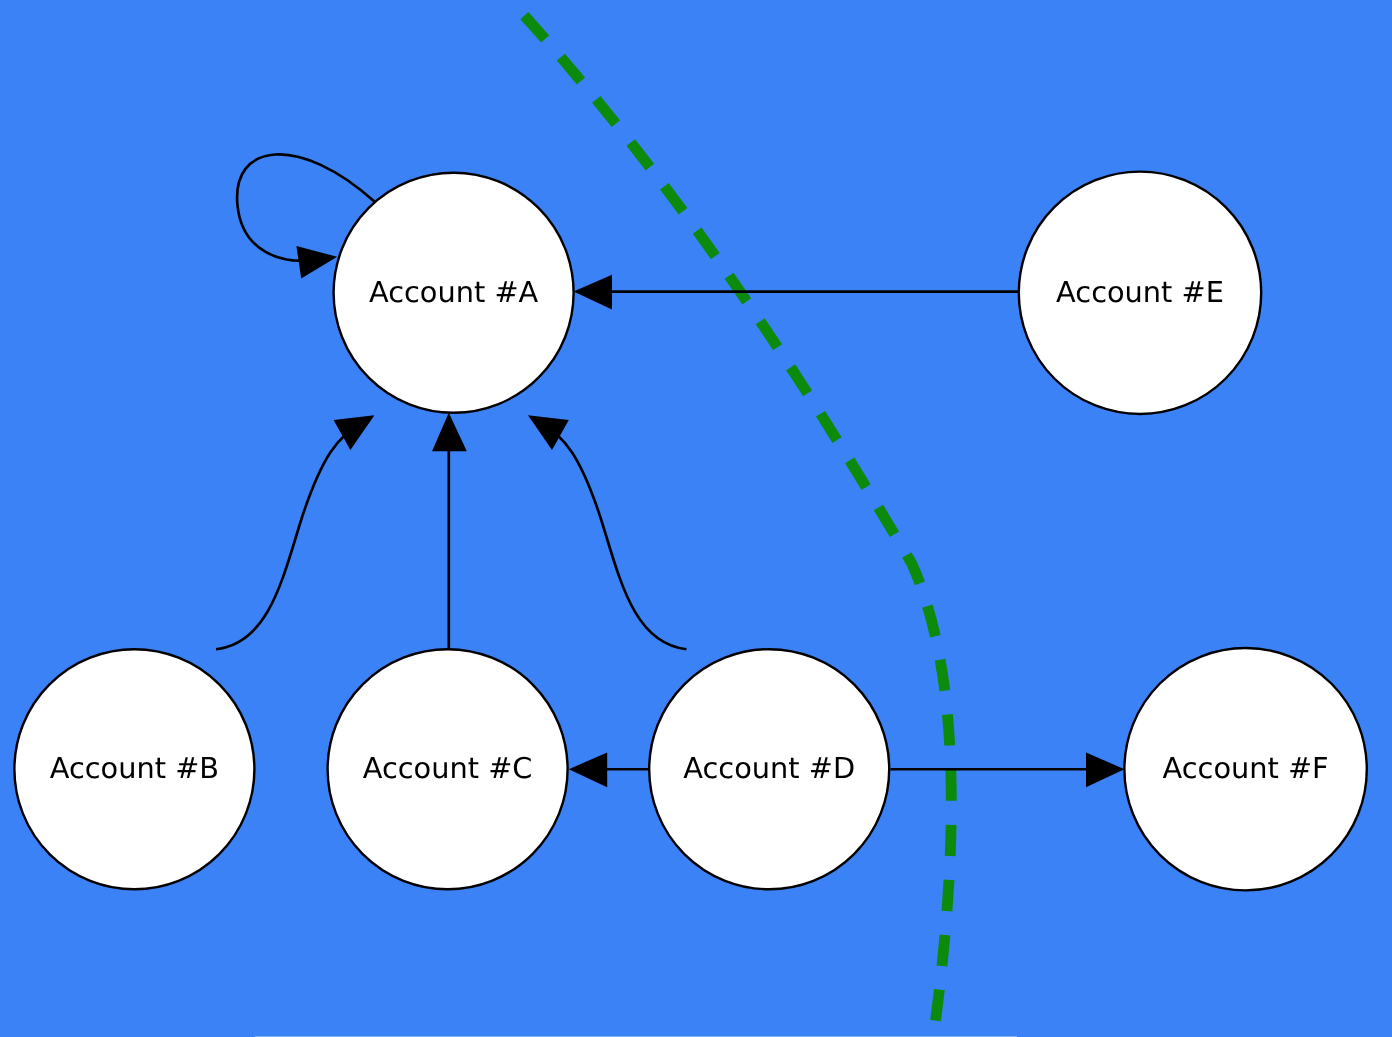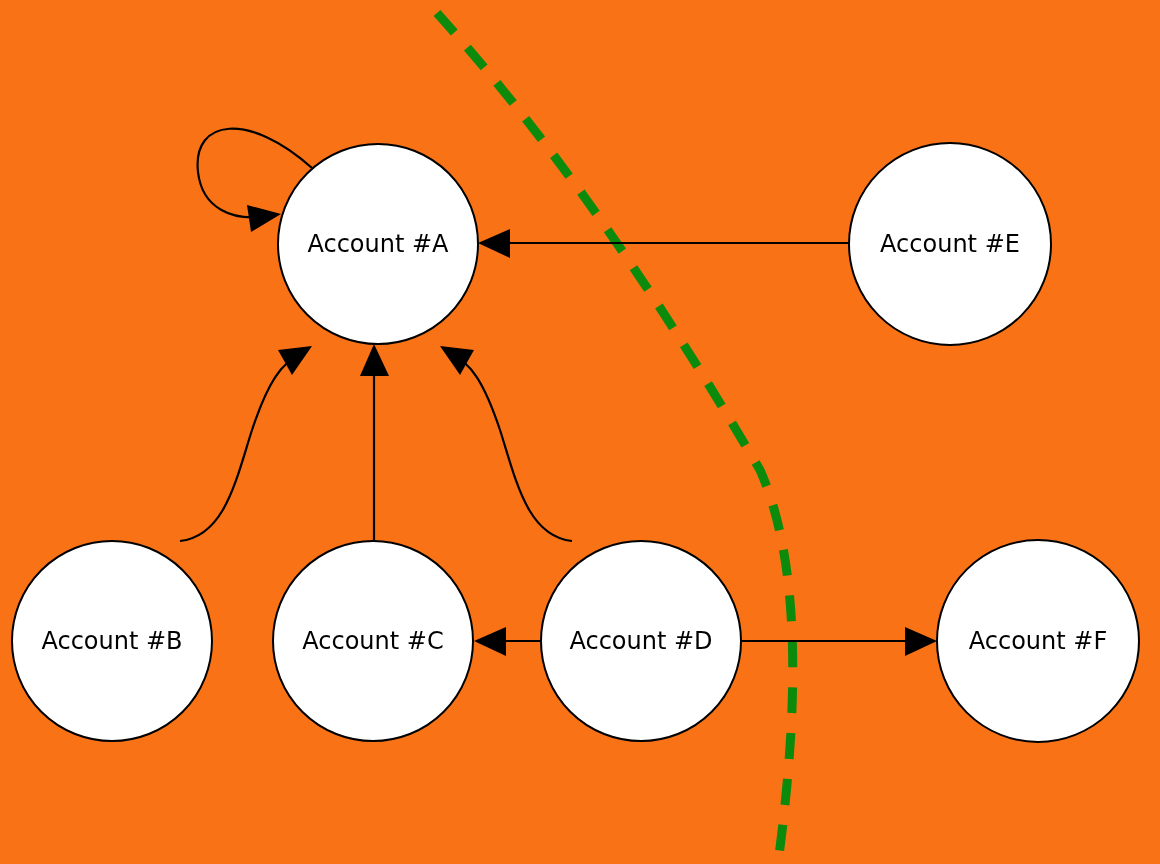--- a/index.html
+++ b/index.html
@@ -8,21 +8,21 @@
     padding: 0;
     background: #ffffff;
   }
   body {
     font-family: "DejaVu Sans", sans-serif;
   }
   #canvas-wrap {
     position: relative;
     width: 1160px;
     height: 864px;
-    background: #f97316;
+    background: #3b82f6;
     overflow: hidden;
     text-decoration: underline;
   }
   svg#diagram {
     display: block;
     width: 1160px;
     height: 864px;
   }
   .node-circle {
     fill: #ffffff;

